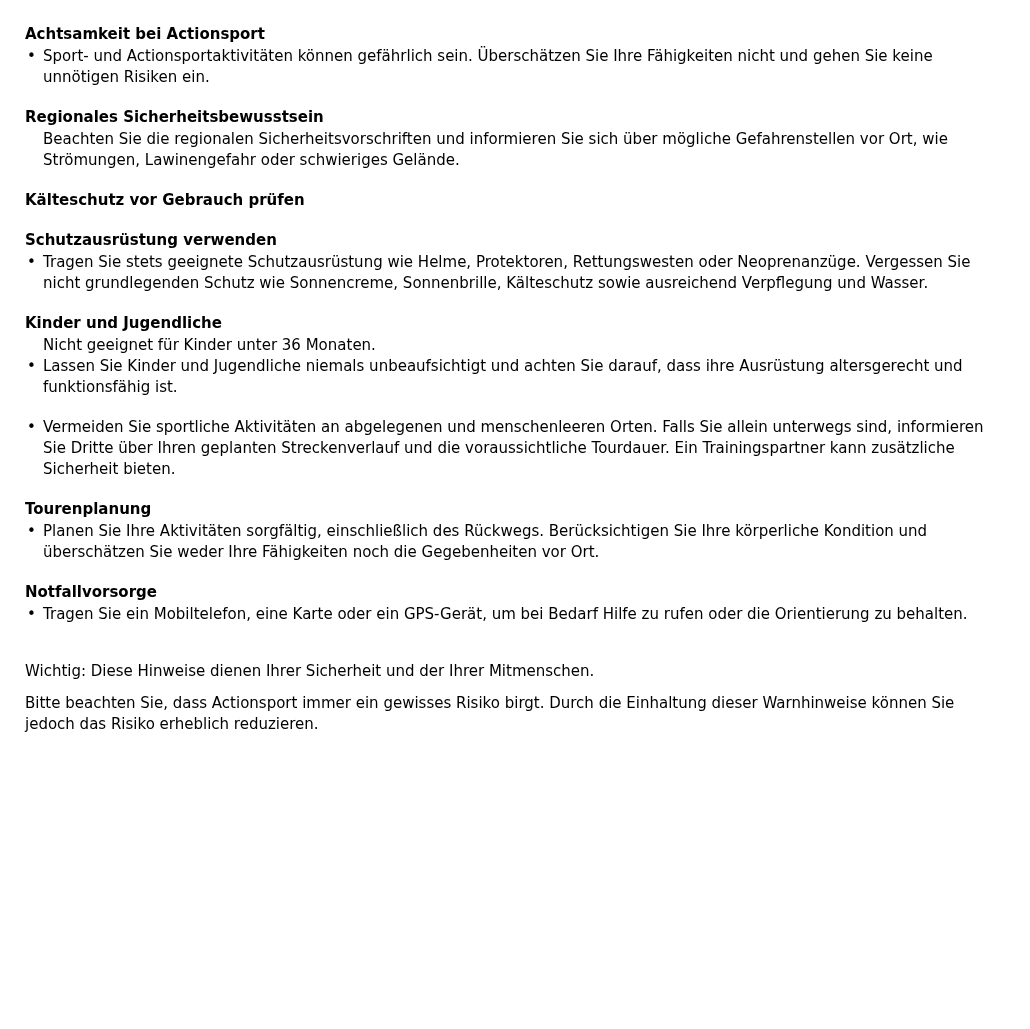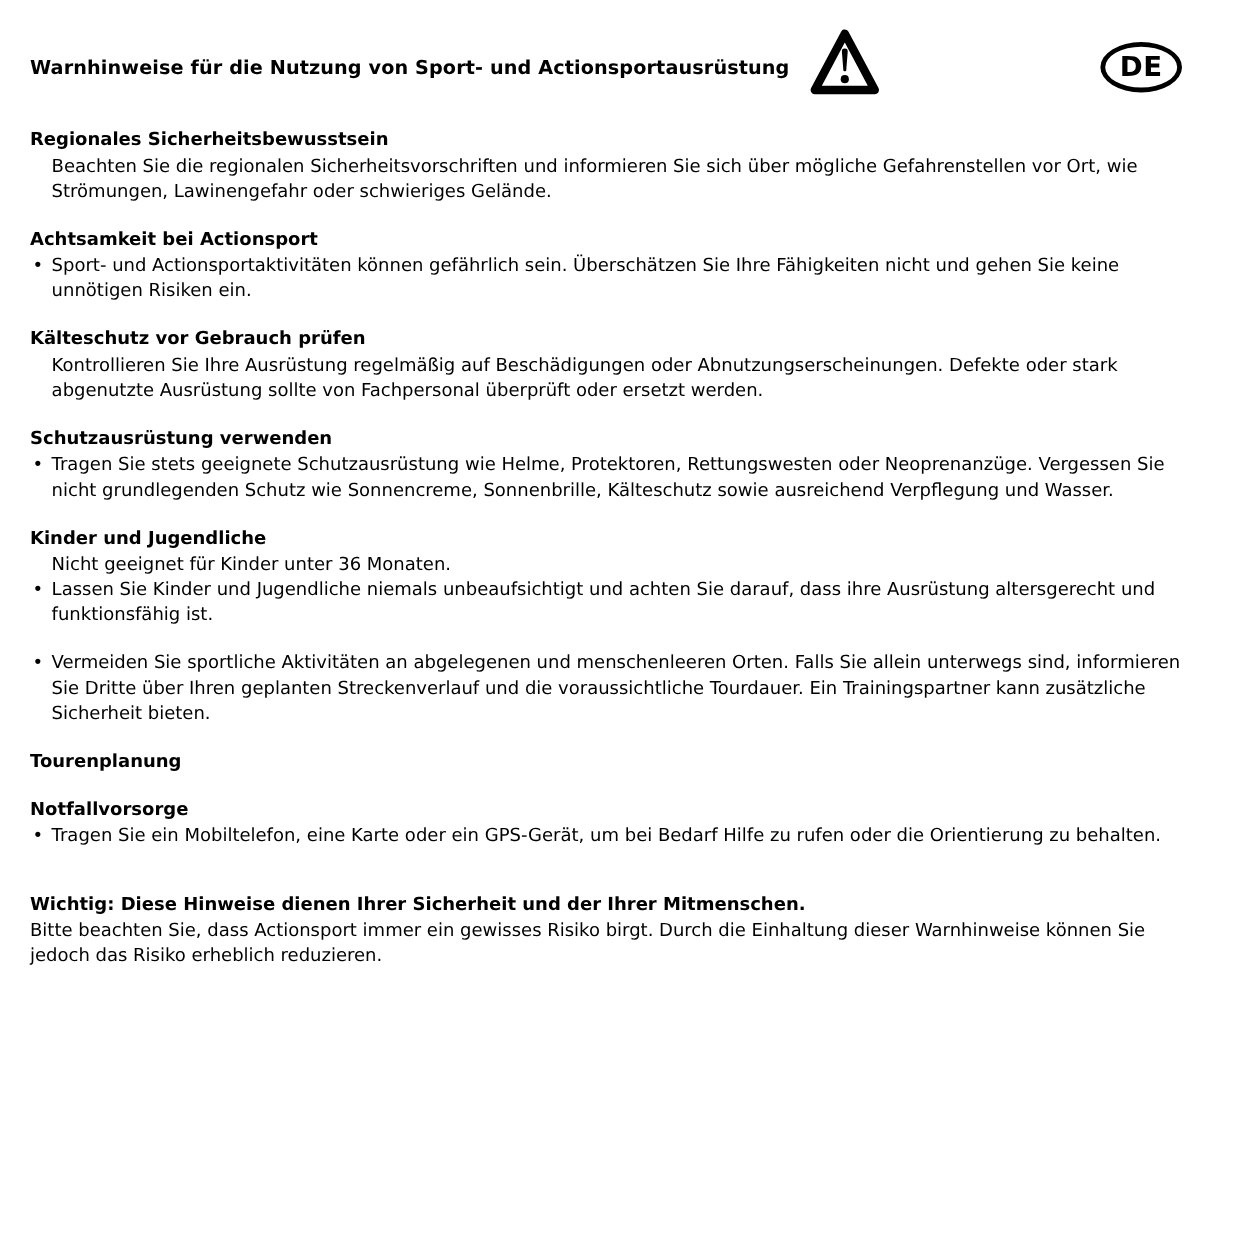--- a/index.html
+++ b/index.html
@@ -60,74 +60,63 @@
   }
   .item.bullet::before {
     content: "\2022";
     position: absolute;
     left: 2px;
     top: 0;
   }
 
   
   .footer { margin-top: 36px; max-width: 980px; }
-  .footer-bold { font-weight: bold; margin-bottom: 1px; }
+  .footer-bold { font-weight: normal; margin-bottom: 11px; }
 </style>
 </head>
 <body>
 
 <div class="page">
 
-  <div class="header">
-    <div class="doc-title">Warnhinweise für die Nutzung von Sport- und Actionsportausrüstung</div>
-    <span class="warn-icon">
-      <svg width="60" height="64" viewBox="0 0 60 64" aria-hidden="true">
-        <path d="M30 7 L55 54 L5 54 Z" fill="none" stroke="#000" stroke-width="7" stroke-linejoin="round"></path>
-        <path d="M30 19.5 C32.2 19.5 32.6 20.8 32.4 22.6 L31.2 37.5 C31.1 38.6 28.9 38.6 28.8 37.5 L27.6 22.6 C27.4 20.8 27.8 19.5 30 19.5 Z" fill="#000"></path>
-        <circle cx="30" cy="45" r="3.4" fill="#000"></circle>
-      </svg>
-    </span>
-    <div class="lang-badge">DE</div>
-  </div>
 
   <div class="content">
+
+    <div class="section">
+      <div class="section-heading">Achtsamkeit bei Actionsport</div>
+      <div class="item bullet">Sport- und Actionsportaktivitäten können gefährlich sein. Überschätzen Sie Ihre Fähigkeiten nicht und gehen Sie keine unnötigen Risiken ein.</div>
+    </div>
 
     <div class="section">
       <div class="section-heading">Regionales Sicherheitsbewusstsein</div>
       <div class="item">Beachten Sie die regionalen Sicherheitsvorschriften und informieren Sie sich über mögliche Gefahrenstellen vor Ort, wie Strömungen, Lawinengefahr oder schwieriges Gelände.</div>
     </div>
 
-    <div class="section">
-      <div class="section-heading">Achtsamkeit bei Actionsport</div>
-      <div class="item bullet">Sport- und Actionsportaktivitäten können gefährlich sein. Überschätzen Sie Ihre Fähigkeiten nicht und gehen Sie keine unnötigen Risiken ein.</div>
-    </div>
-
 
     <div class="section">
       <div class="section-heading">Kälteschutz vor Gebrauch prüfen</div>
-      <div class="item">Kontrollieren Sie Ihre Ausrüstung regelmäßig auf Beschädigungen oder Abnutzungserscheinungen. Defekte oder stark abgenutzte Ausrüstung sollte von Fachpersonal überprüft oder ersetzt werden.</div>
     </div>
 
     <div class="section">
       <div class="section-heading">Schutzausrüstung verwenden</div>
       <div class="item bullet">Tragen Sie stets geeignete Schutzausrüstung wie Helme, Protektoren, Rettungswesten oder Neoprenanzüge. Vergessen Sie nicht grundlegenden Schutz wie Sonnencreme, Sonnenbrille, Kälteschutz sowie ausreichend Verpflegung und Wasser.</div>
     </div>
 
     <div class="section">
       <div class="section-heading">Kinder und Jugendliche</div>
       <div class="item">Nicht geeignet für Kinder unter 36 Monaten.</div>
       <div class="item bullet">Lassen Sie Kinder und Jugendliche niemals unbeaufsichtigt und achten Sie darauf, dass ihre Ausrüstung altersgerecht und funktionsfähig ist.</div>
     </div>
 
     <div class="section">
       <div class="item bullet">Vermeiden Sie sportliche Aktivitäten an abgelegenen und menschenleeren Orten. Falls Sie allein unterwegs sind, informieren Sie Dritte über Ihren geplanten Streckenverlauf und die voraussichtliche Tourdauer. Ein Trainingspartner kann zusätzliche Sicherheit bieten.</div>
     </div>
 
     <div class="section">
       <div class="section-heading">Tourenplanung</div>
+      <div class="item bullet">Planen Sie Ihre Aktivitäten sorgfältig, einschließlich des Rückwegs. Berücksichtigen Sie Ihre körperliche Kondition und überschätzen Sie weder Ihre Fähigkeiten noch die Gegebenheiten vor Ort.</div>
     </div>
 
     <div class="section">
       <div class="section-heading">Notfallvorsorge</div>
       <div class="item bullet">Tragen Sie ein Mobiltelefon, eine Karte oder ein GPS-Gerät, um bei Bedarf Hilfe zu rufen oder die Orientierung zu behalten.</div>
     </div>
 
   </div>
 
   <div class="footer">

